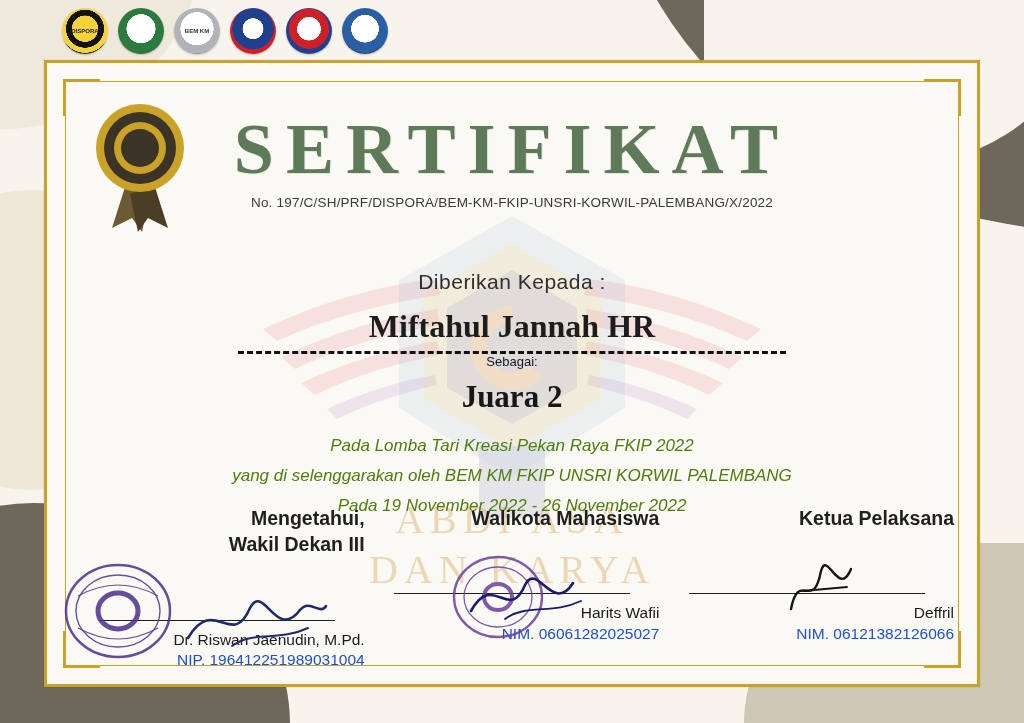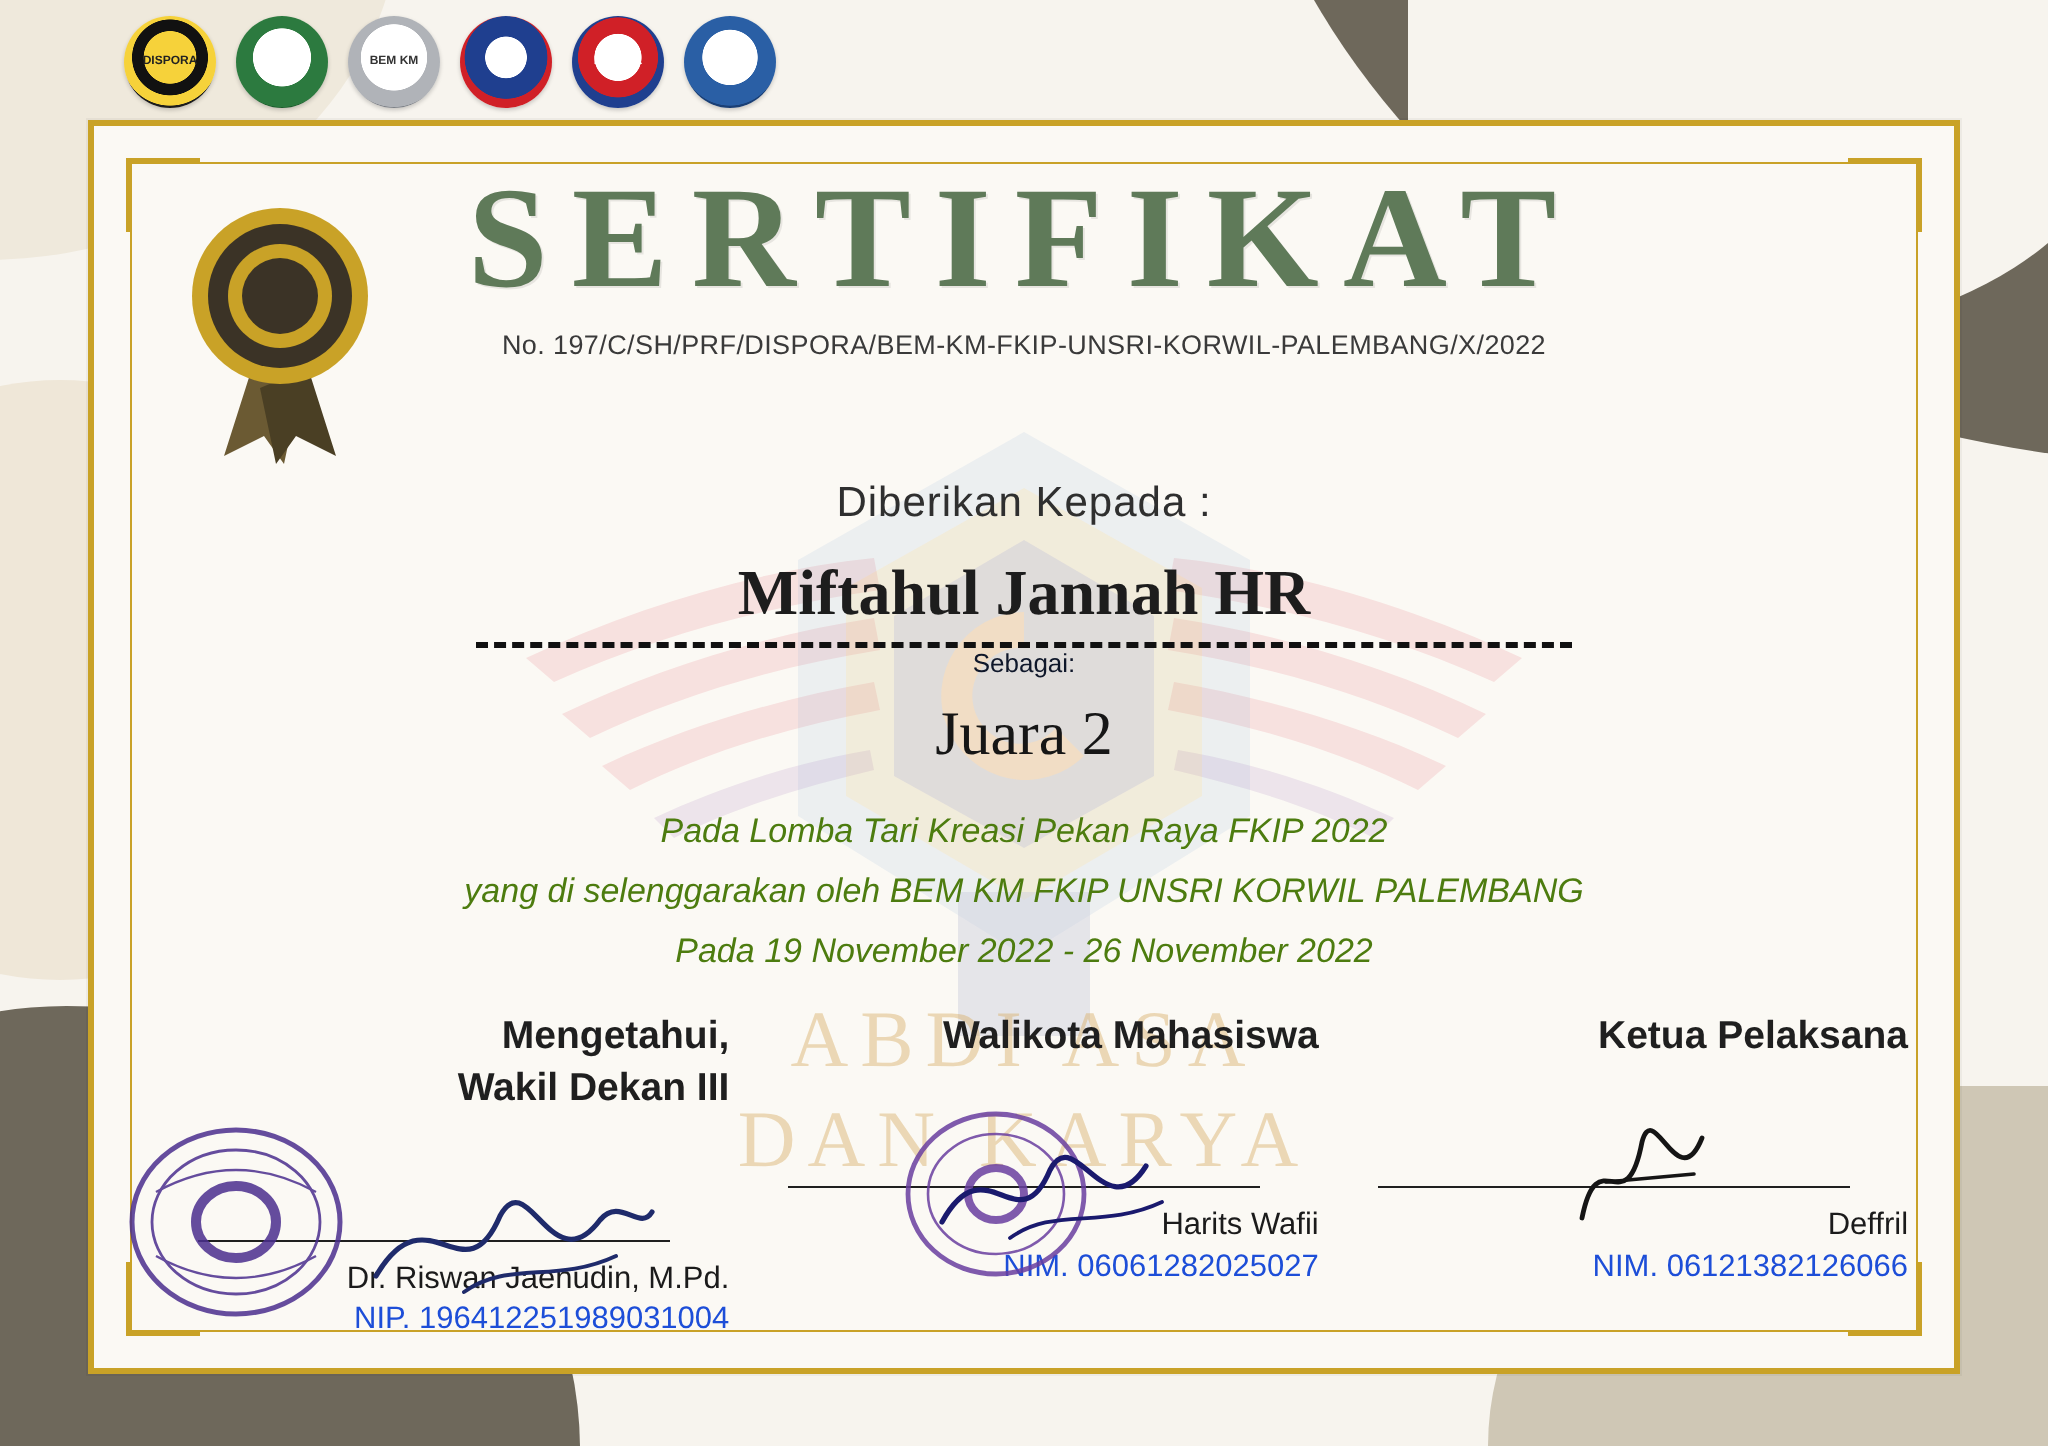--- a/index.html
+++ b/index.html
@@ -189,21 +189,21 @@
 
   
   .content {
     position: absolute;
     left: 0; right: 0;
     top: 0;
     z-index: 5;
     text-align: center;
   }
   .title {
-    margin-top: 78px;
+    margin-top: 108px;
     font-family: "Liberation Serif", serif;
     font-size: 72px;
     font-weight: bold;
     letter-spacing: 12px;
     color: #5f7a59;
     text-shadow: 1px 1px 0 rgba(0,0,0,0.08);
   }
   .subnumber {
     margin-top: 4px;
     font-size: 13.5px;
@@ -230,21 +230,21 @@
   }
   .as-label {
     margin-top: 0;
     font-size: 13px;
     color: #0f172a;
   }
   .award {
     margin-top: 10px;
     font-family: "Liberation Serif", serif;
     font-size: 31px;
-    font-weight: normal;
+    font-weight: bold;
     color: #161616;
   }
   .desc {
     margin-top: 16px;
     font-size: 17px;
     font-style: italic;
     color: #4d7c0f;
     line-height: 1.75;
   }
   .desc div { font-style: italic; }

